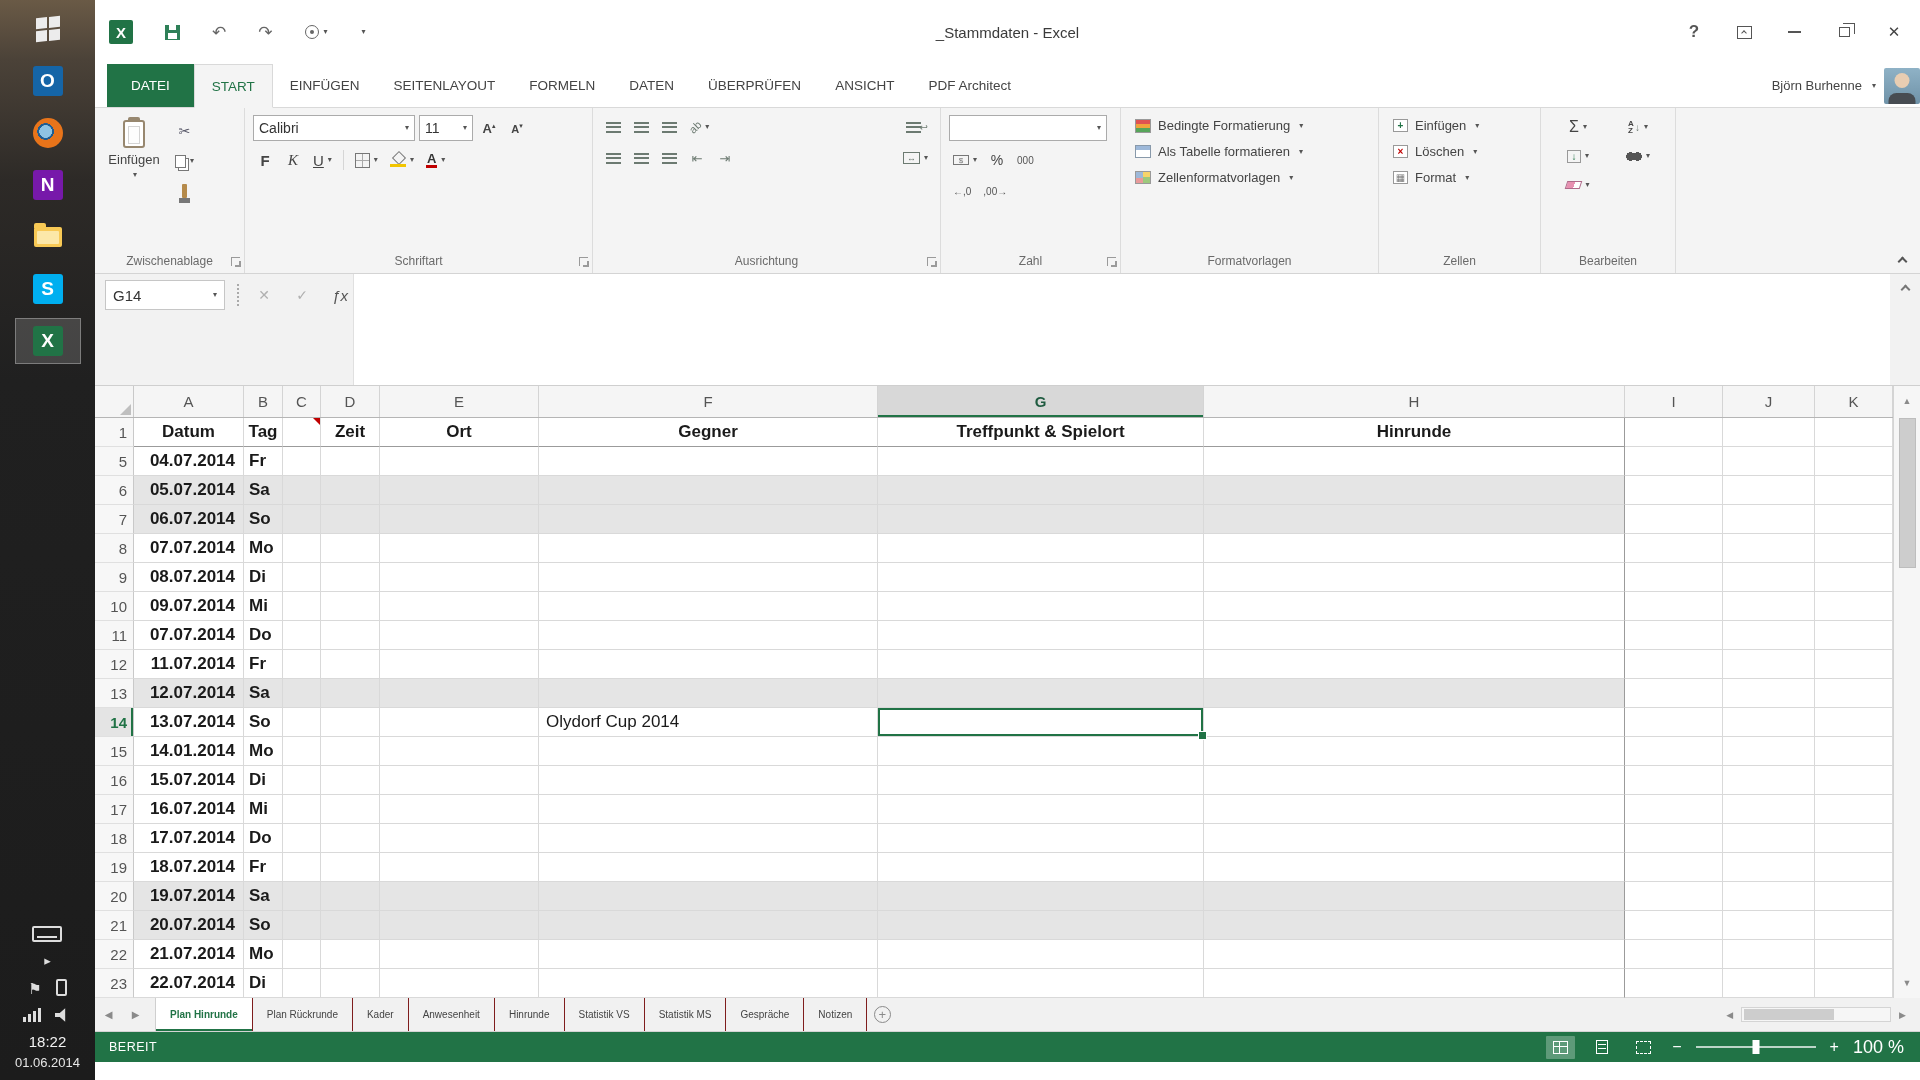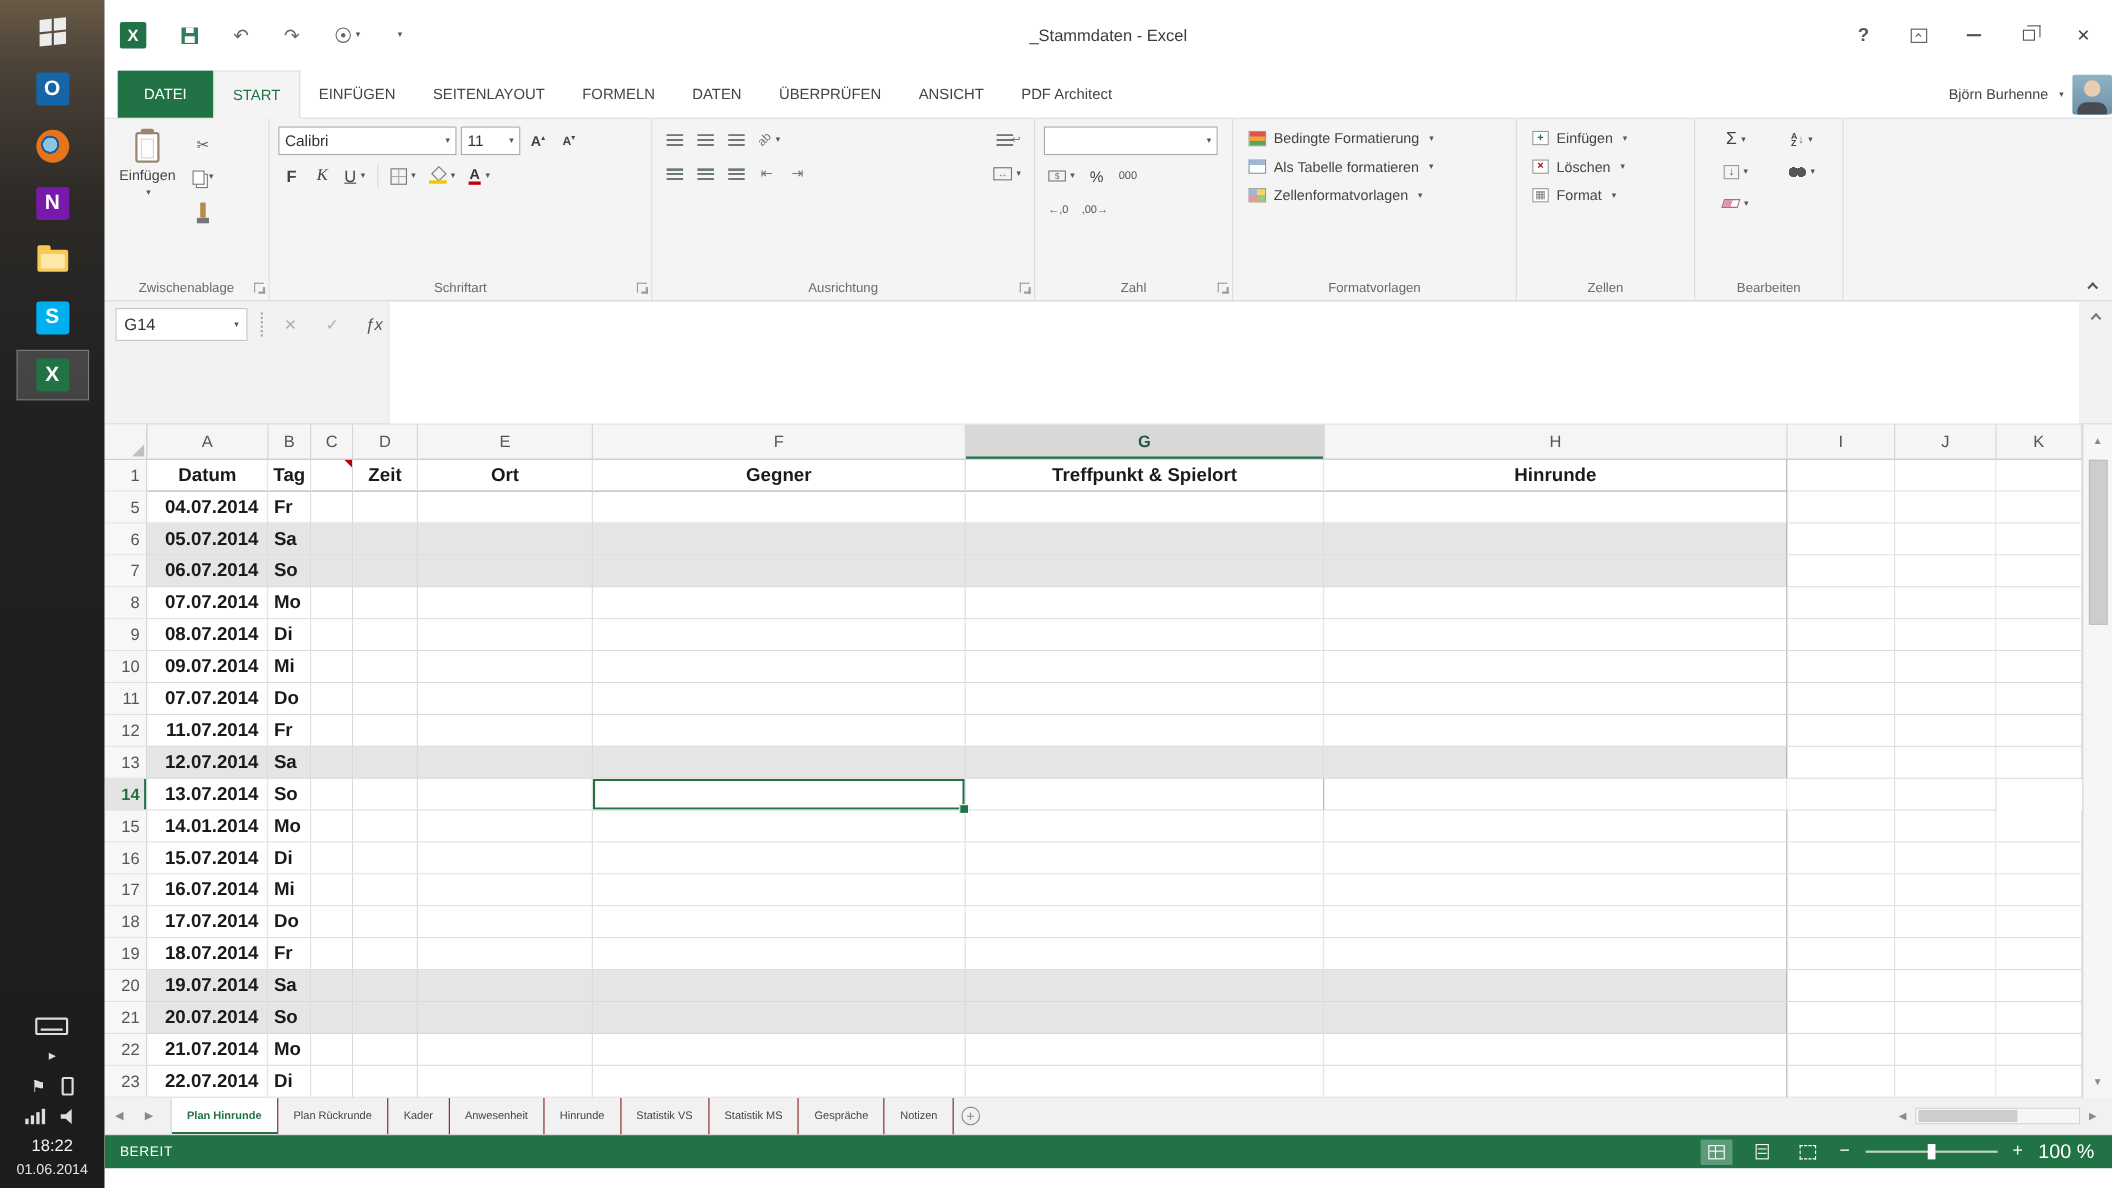--- a/index.html
+++ b/index.html
@@ -771,20 +771,23 @@
             <div class="gutter selhdr">14</div>
             <div class="cell colA">
               <span>13.07.2014</span>
             </div>
             <div class="cell colB">
               <span>So</span>
             </div>
             <div class="cell colC"></div>
             <div class="cell colD"></div>
             <div class="cell colE"></div>
+            <div class="cell colF">
+              <span>Olydorf Cup 2014</span>
+            </div>
             <div class="cell colG selcell"></div>
             <div class="cell colH tright"></div>
             <div class="cell colI"></div>
             <div class="cell colJ"></div>
             <div class="cell colK"></div>
           </div>
           <div class="xrow">
             <div class="gutter">15</div>
             <div class="cell colA">
               <span>14.01.2014</span>

